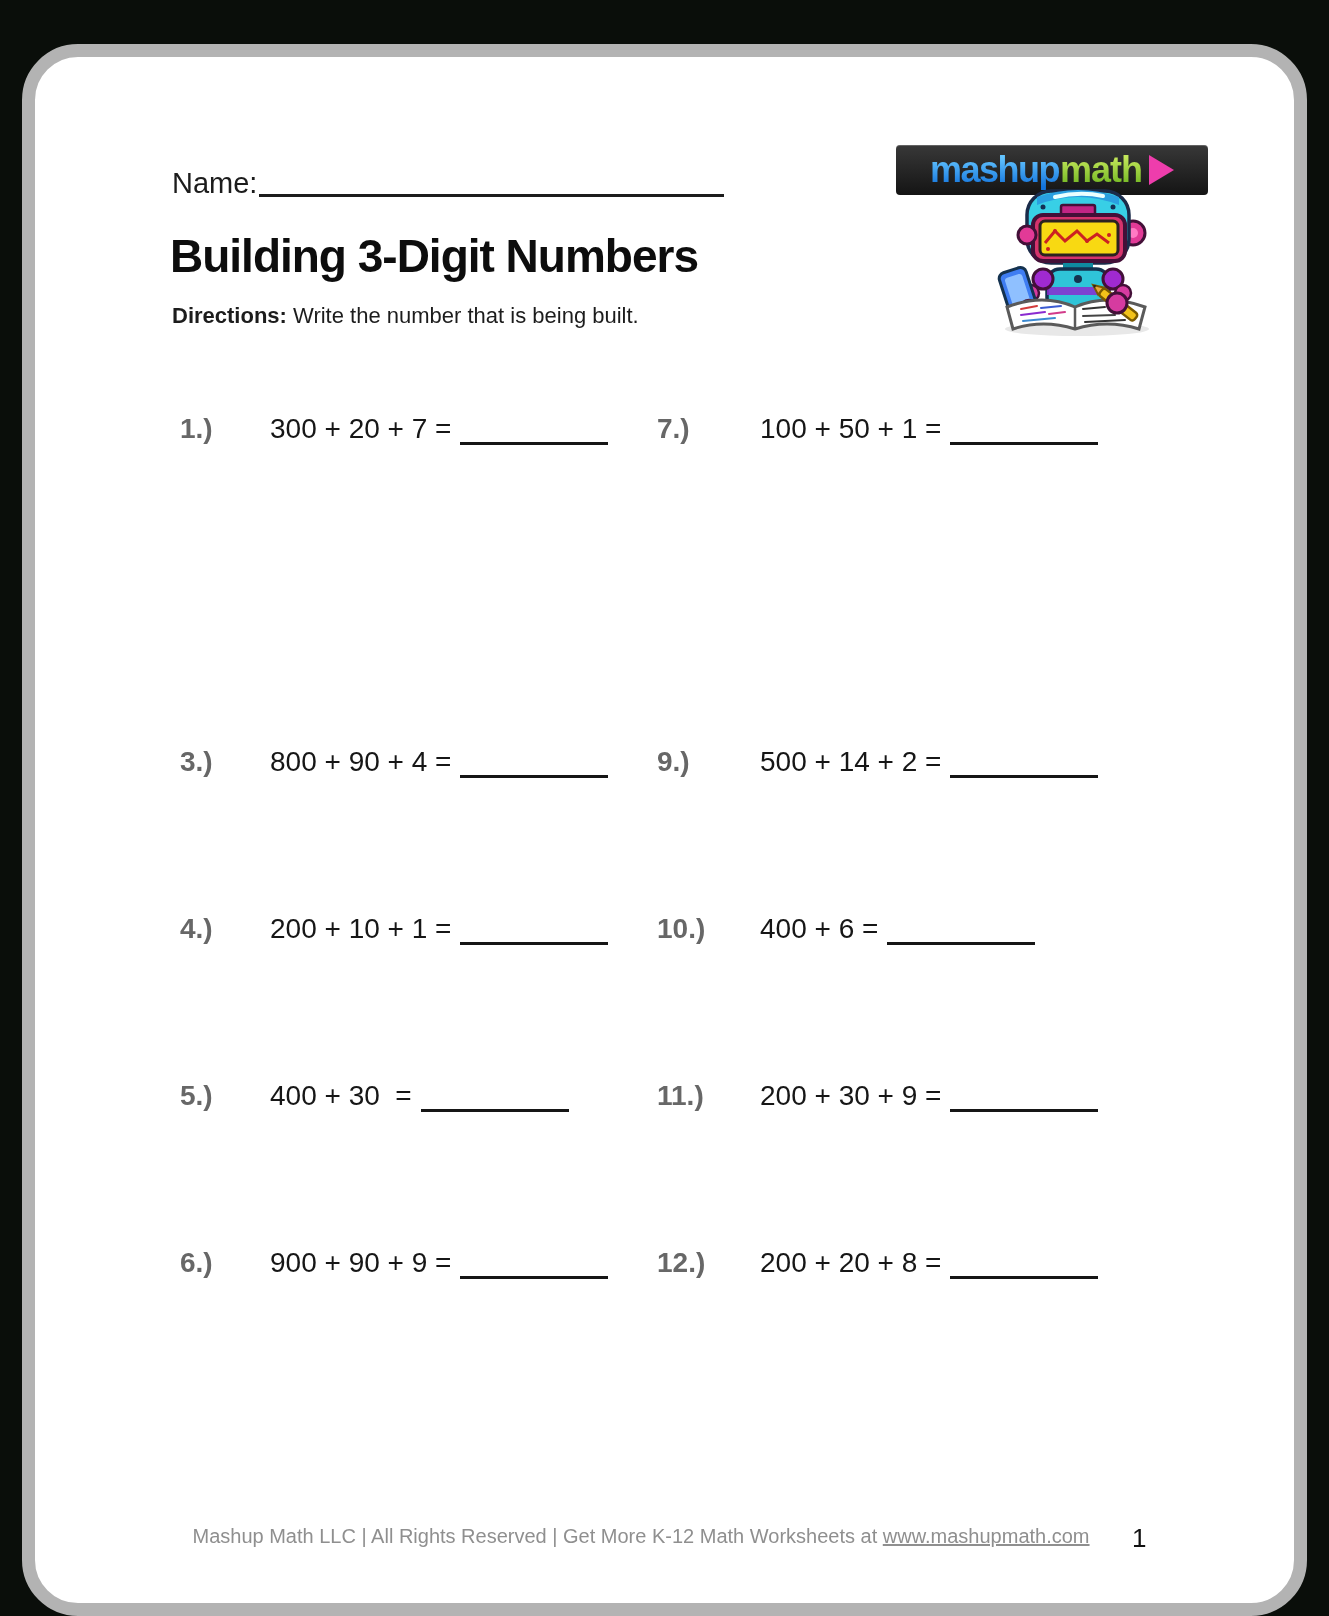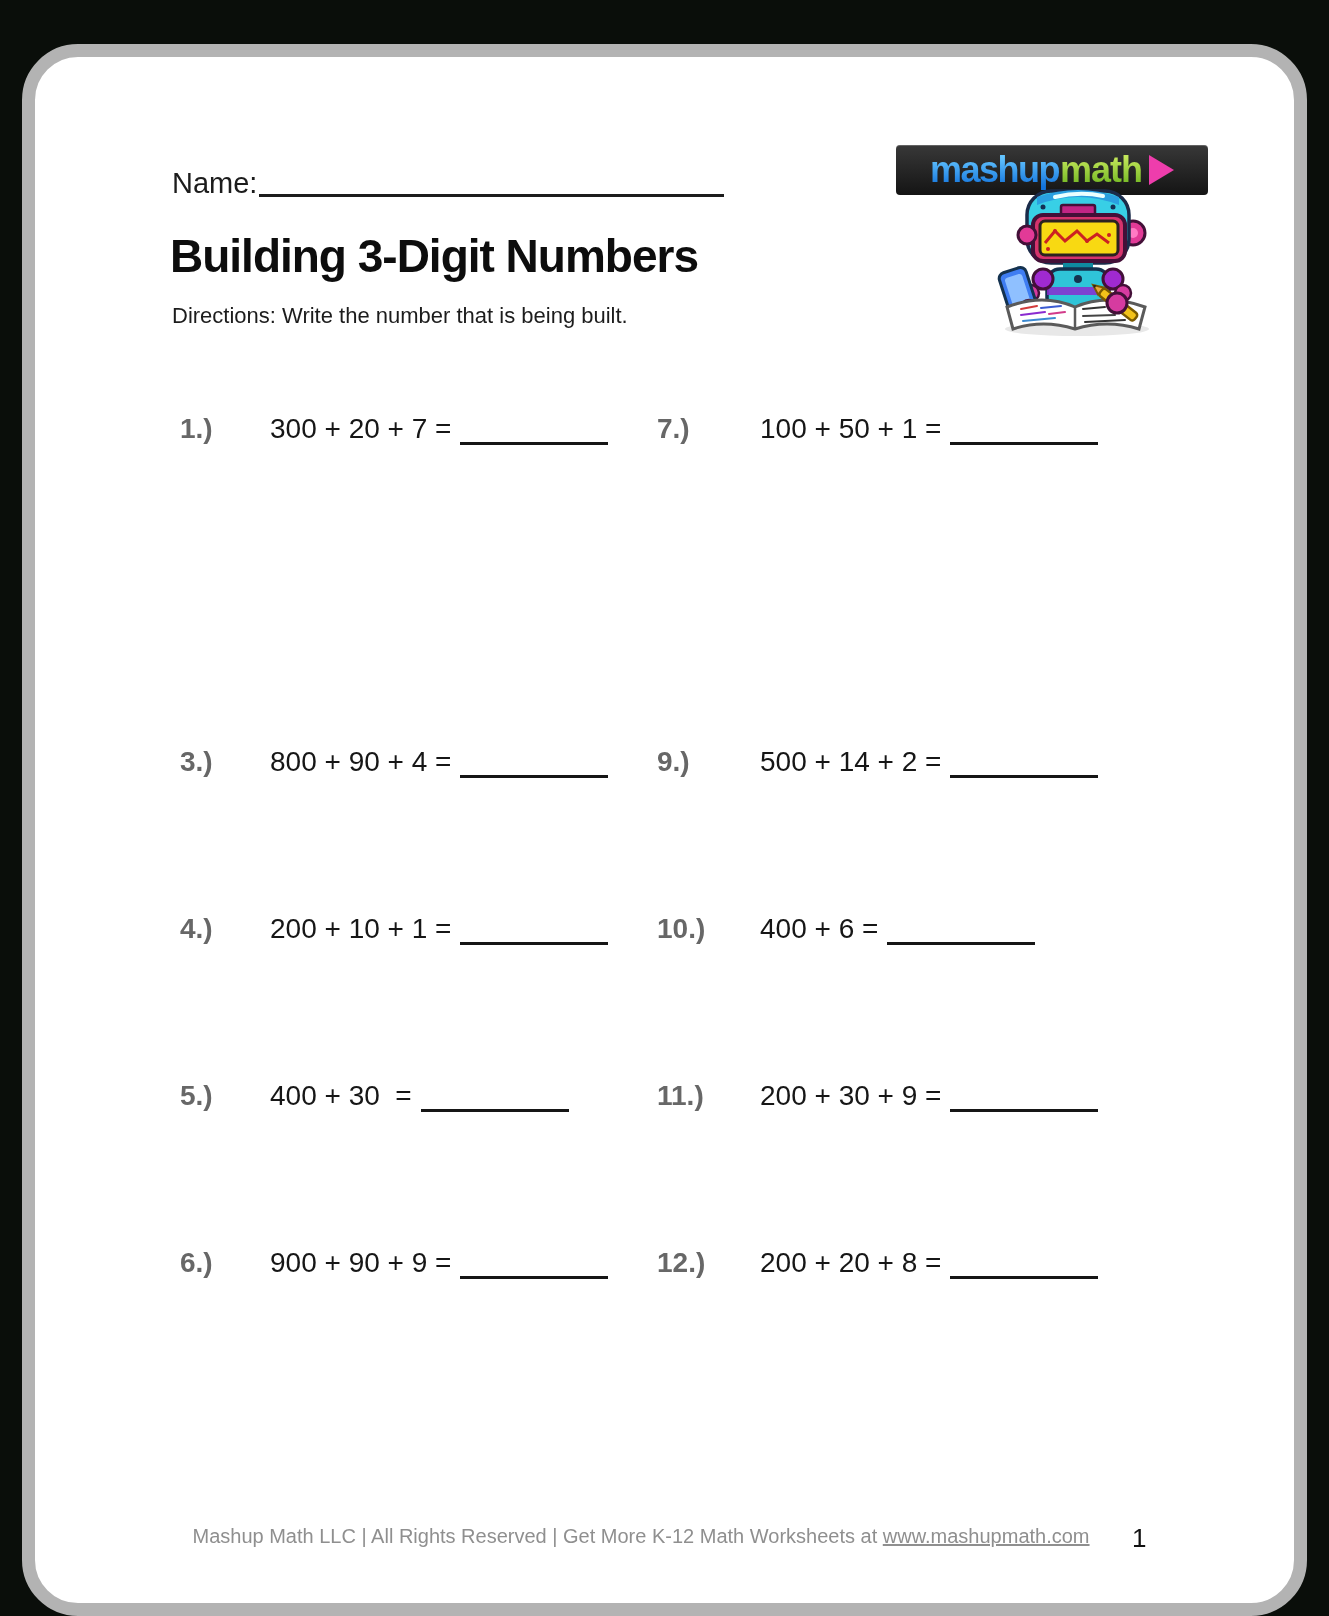--- a/index.html
+++ b/index.html
@@ -39,21 +39,21 @@
   .play-tri{
     width:0;height:0;margin-left:7px;
     border-left:25px solid #ee3dac;
     border-top:15px solid transparent;
     border-bottom:15px solid transparent;
   }
   .robot{left:950px;top:130px;width:180px;height:152px}
 
   .title{left:135px;top:172px;font-size:46px;font-weight:700;color:#0d0d0d;letter-spacing:-1px;white-space:nowrap}
   .directions{left:137px;top:246px;font-size:22px;color:#1c1c1c;white-space:nowrap}
-  .directions b{font-weight:400}
+  .directions b{font-weight:700}
 
   .row{left:0;width:1025px;height:40px}
   .cell{position:absolute;top:0;white-space:nowrap;line-height:34px}
   .cell.left{left:145px}
   .cell.right{left:622px}
   .pnum{display:inline-block;font-size:28px;font-weight:700;color:#676767}
   .cell.left .pnum{width:90px}
   .cell.right .pnum{width:103px}
   .pexpr{font-size:28px;color:#161616;white-space:pre}
   .blank{

